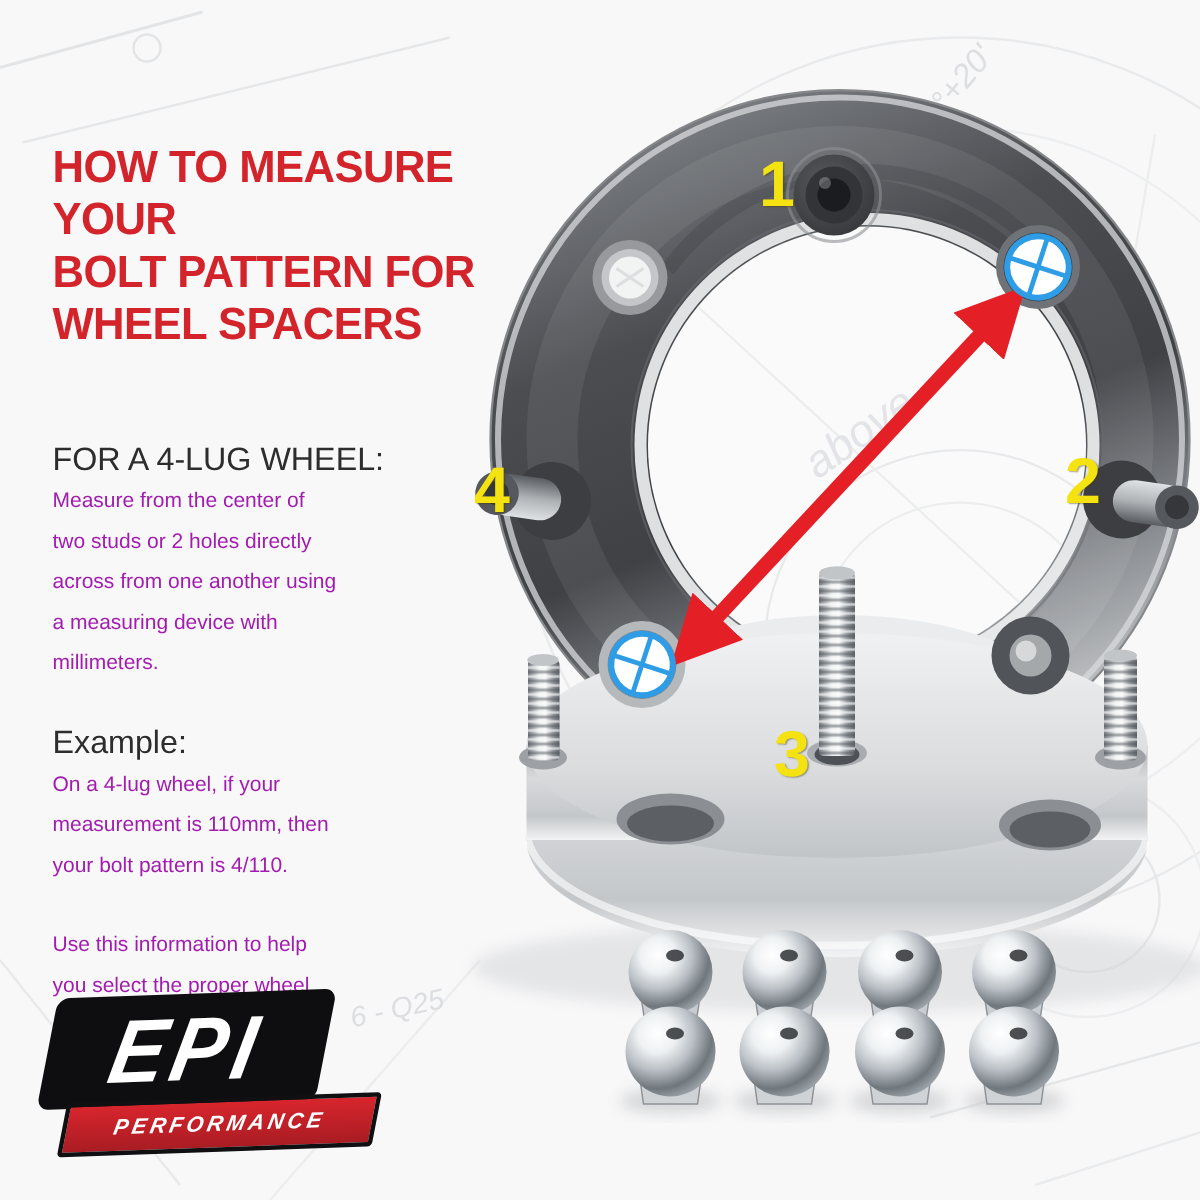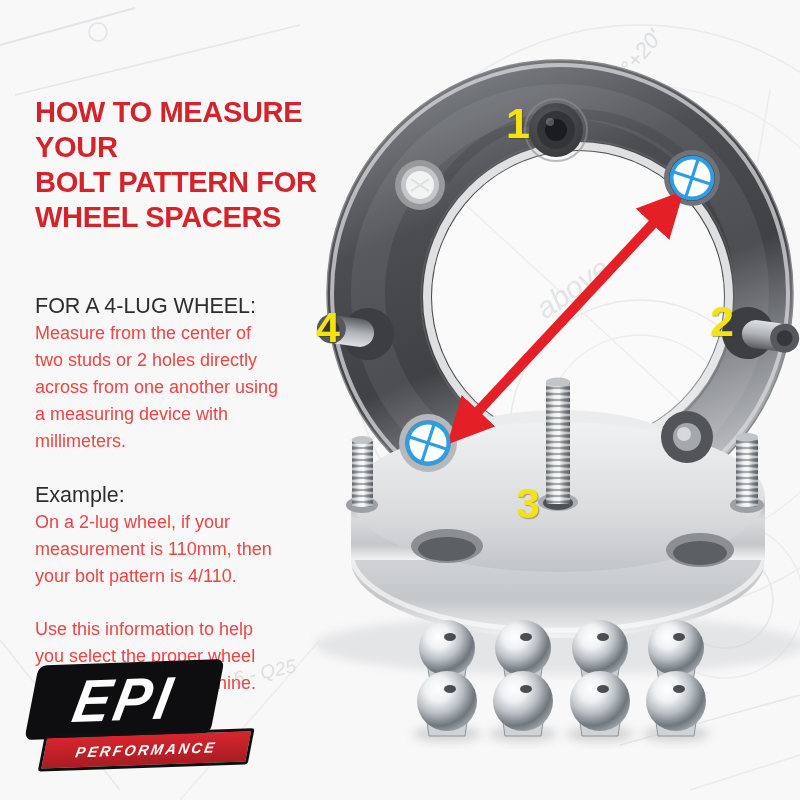--- a/index.html
+++ b/index.html
@@ -13,21 +13,21 @@
   
   .left-col{position:absolute;left:35px;top:50px;width:310px;margin-top:44px;}
   .title{
     margin:0 0 58px 0;color:#d3242b;font-size:30px;line-height:35px;
     font-weight:bold;letter-spacing:-0.4px;transform:scaleX(.97);transform-origin:left top;
   }
   .title span{display:block;}
   .sec{margin:0 0 26px 0;}
   .sec-head{font-size:21.5px;font-weight:normal;color:#2d2d2d;line-height:28px;margin:0;}
   .sec-head:empty{display:none;}
-  .sec-body{font-size:18px;color:#ef4444;line-height:27px;margin:0;white-space:pre-line;}
+  .sec-body{font-size:14px;color:#a21caf;line-height:27px;margin:0;white-space:pre-line;}
 
   
   .num{
     position:absolute;font-size:43px;font-weight:bold;color:#f4e311;
     text-shadow:1px 1px 1px rgba(70,60,0,.45);line-height:1;
   }
   .lbl1{left:506px;top:102px;}
   .lbl2{left:710px;top:300px;}
   .lbl3{left:516px;top:482px;}
   .lbl4{left:316px;top:306px;}
@@ -309,21 +309,21 @@
     <div class="sec">
       <p class="sec-head">FOR A 4-LUG WHEEL:</p>
       <p class="sec-body">Measure from the center of
 two studs or 2 holes directly
 across from one another using
 a measuring device with
 millimeters.</p>
     </div>
     <div class="sec">
       <p class="sec-head">Example:</p>
-      <p class="sec-body">On a 2-lug wheel, if your
+      <p class="sec-body">On a 4-lug wheel, if your
 measurement is 110mm, then
 your bolt pattern is 4/110.</p>
     </div>
     <div class="sec">
 
       <p class="sec-body">Use this information to help
 you select the proper wheel
 spacer kit for your machine.</p>
     </div>
   </div>

